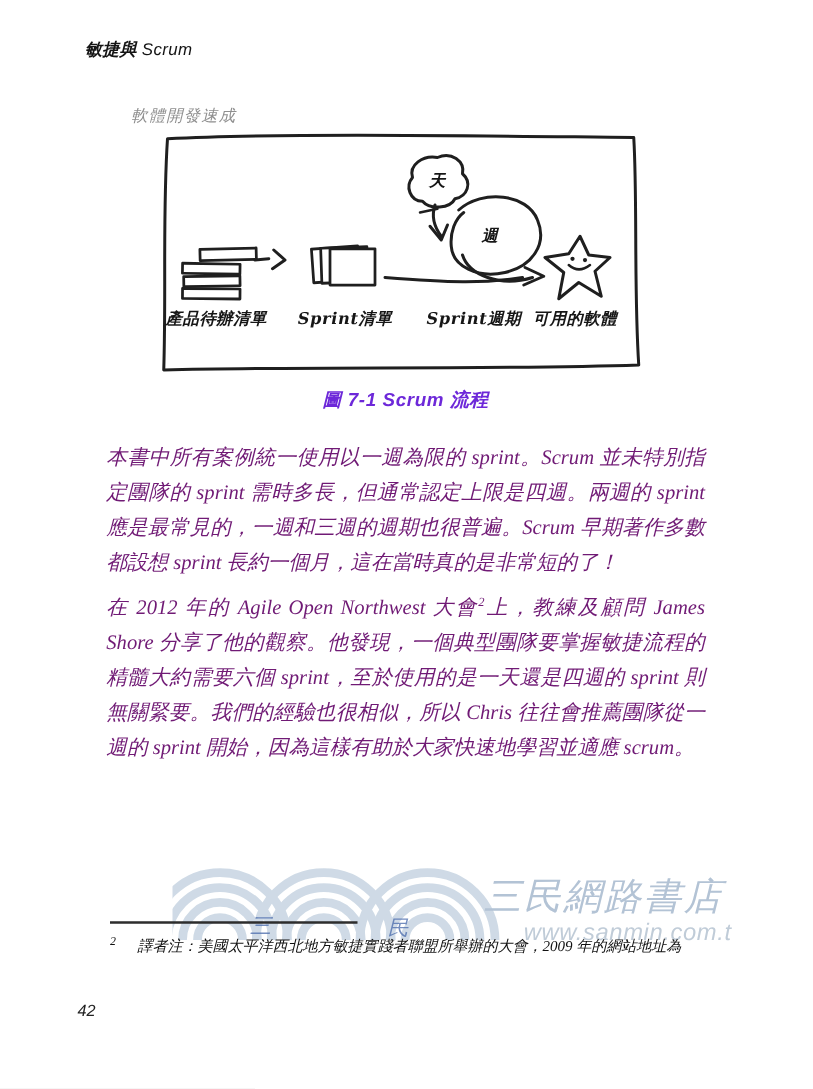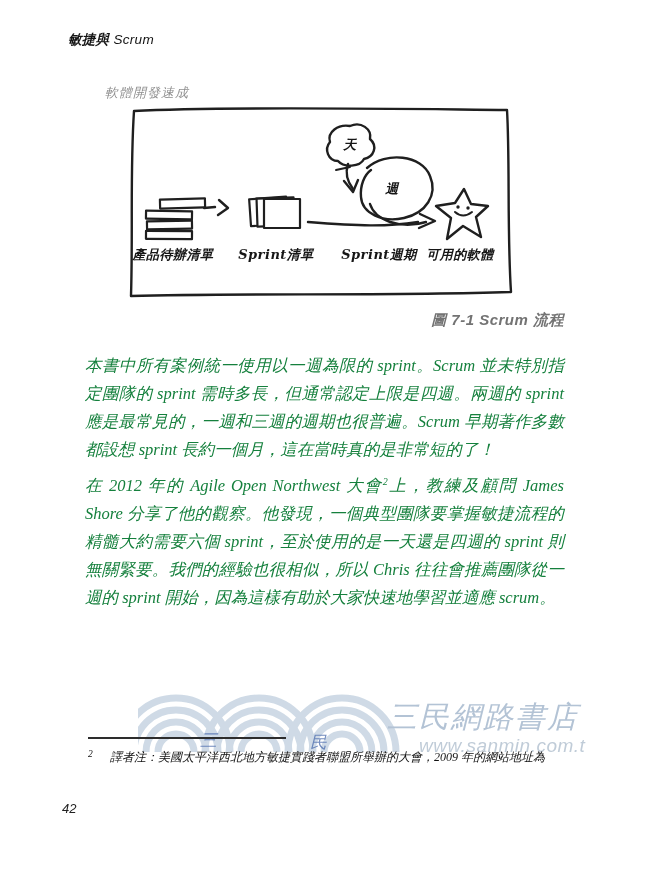--- a/index.html
+++ b/index.html
@@ -14,26 +14,26 @@
   .hdr-sub{position:absolute;left:105px;top:53px;font-family:"Liberation Sans","DejaVu Sans",sans-serif;
        font-size:13px;color:#8f8f8f;letter-spacing:1px;margin-top:31px;}
   
   .figure{position:absolute;left:124px;top:101px;width:392px;height:202px;}
   .figure svg{display:block;}
   .sketch{stroke:#1f1f1f;fill:none;stroke-width:2.4;stroke-linecap:round;stroke-linejoin:round;}
   .sketch-thin{stroke:#1f1f1f;fill:none;stroke-width:2;stroke-linecap:round;stroke-linejoin:round;}
   .sketch-fill{stroke:#1f1f1f;fill:#ffffff;stroke-width:2.2;stroke-linejoin:round;}
   .diagram-label{font-family:"DejaVu Serif","Liberation Serif",serif;font-weight:bold;
        font-size:13px;fill:#161616;letter-spacing:.5px;}
-  .caption{position:absolute;left:85px;top:311px;width:479px;text-align:right;
+  .caption{position:absolute;left:85px;top:311px;width:479px;text-align:center;
        font-family:"Liberation Sans","DejaVu Sans",sans-serif;font-weight:bold;
-       font-size:15px;color:#737373;letter-spacing:.5px;}
+       font-size:15px;color:#6d28d9;letter-spacing:.5px;}
   
   .bodytext{position:absolute;left:85px;top:352px;width:479px;font-size:16.5px;line-height:28px;
-       text-align:justify;color:#15803d;}
+       text-align:justify;color:#701a75;}
   .bodytext p{margin:0 0 8px 0;}
   sup.fnref{font-size:10px;line-height:0;vertical-align:super;}
   
   .watermark{position:absolute;left:138px;top:686px;width:448px;height:78px;}
   
   .fnrule{position:absolute;left:88px;top:737px;width:198px;height:0;border-top:2px solid #2d2d2d;}
   .footnote{position:absolute;left:88px;top:747px;width:476px;font-size:12px;line-height:20px;color:#111;}
   .fnmark{position:absolute;left:0;top:-3px;font-size:9.5px;}
   .fntext{margin-left:22px;}
   

